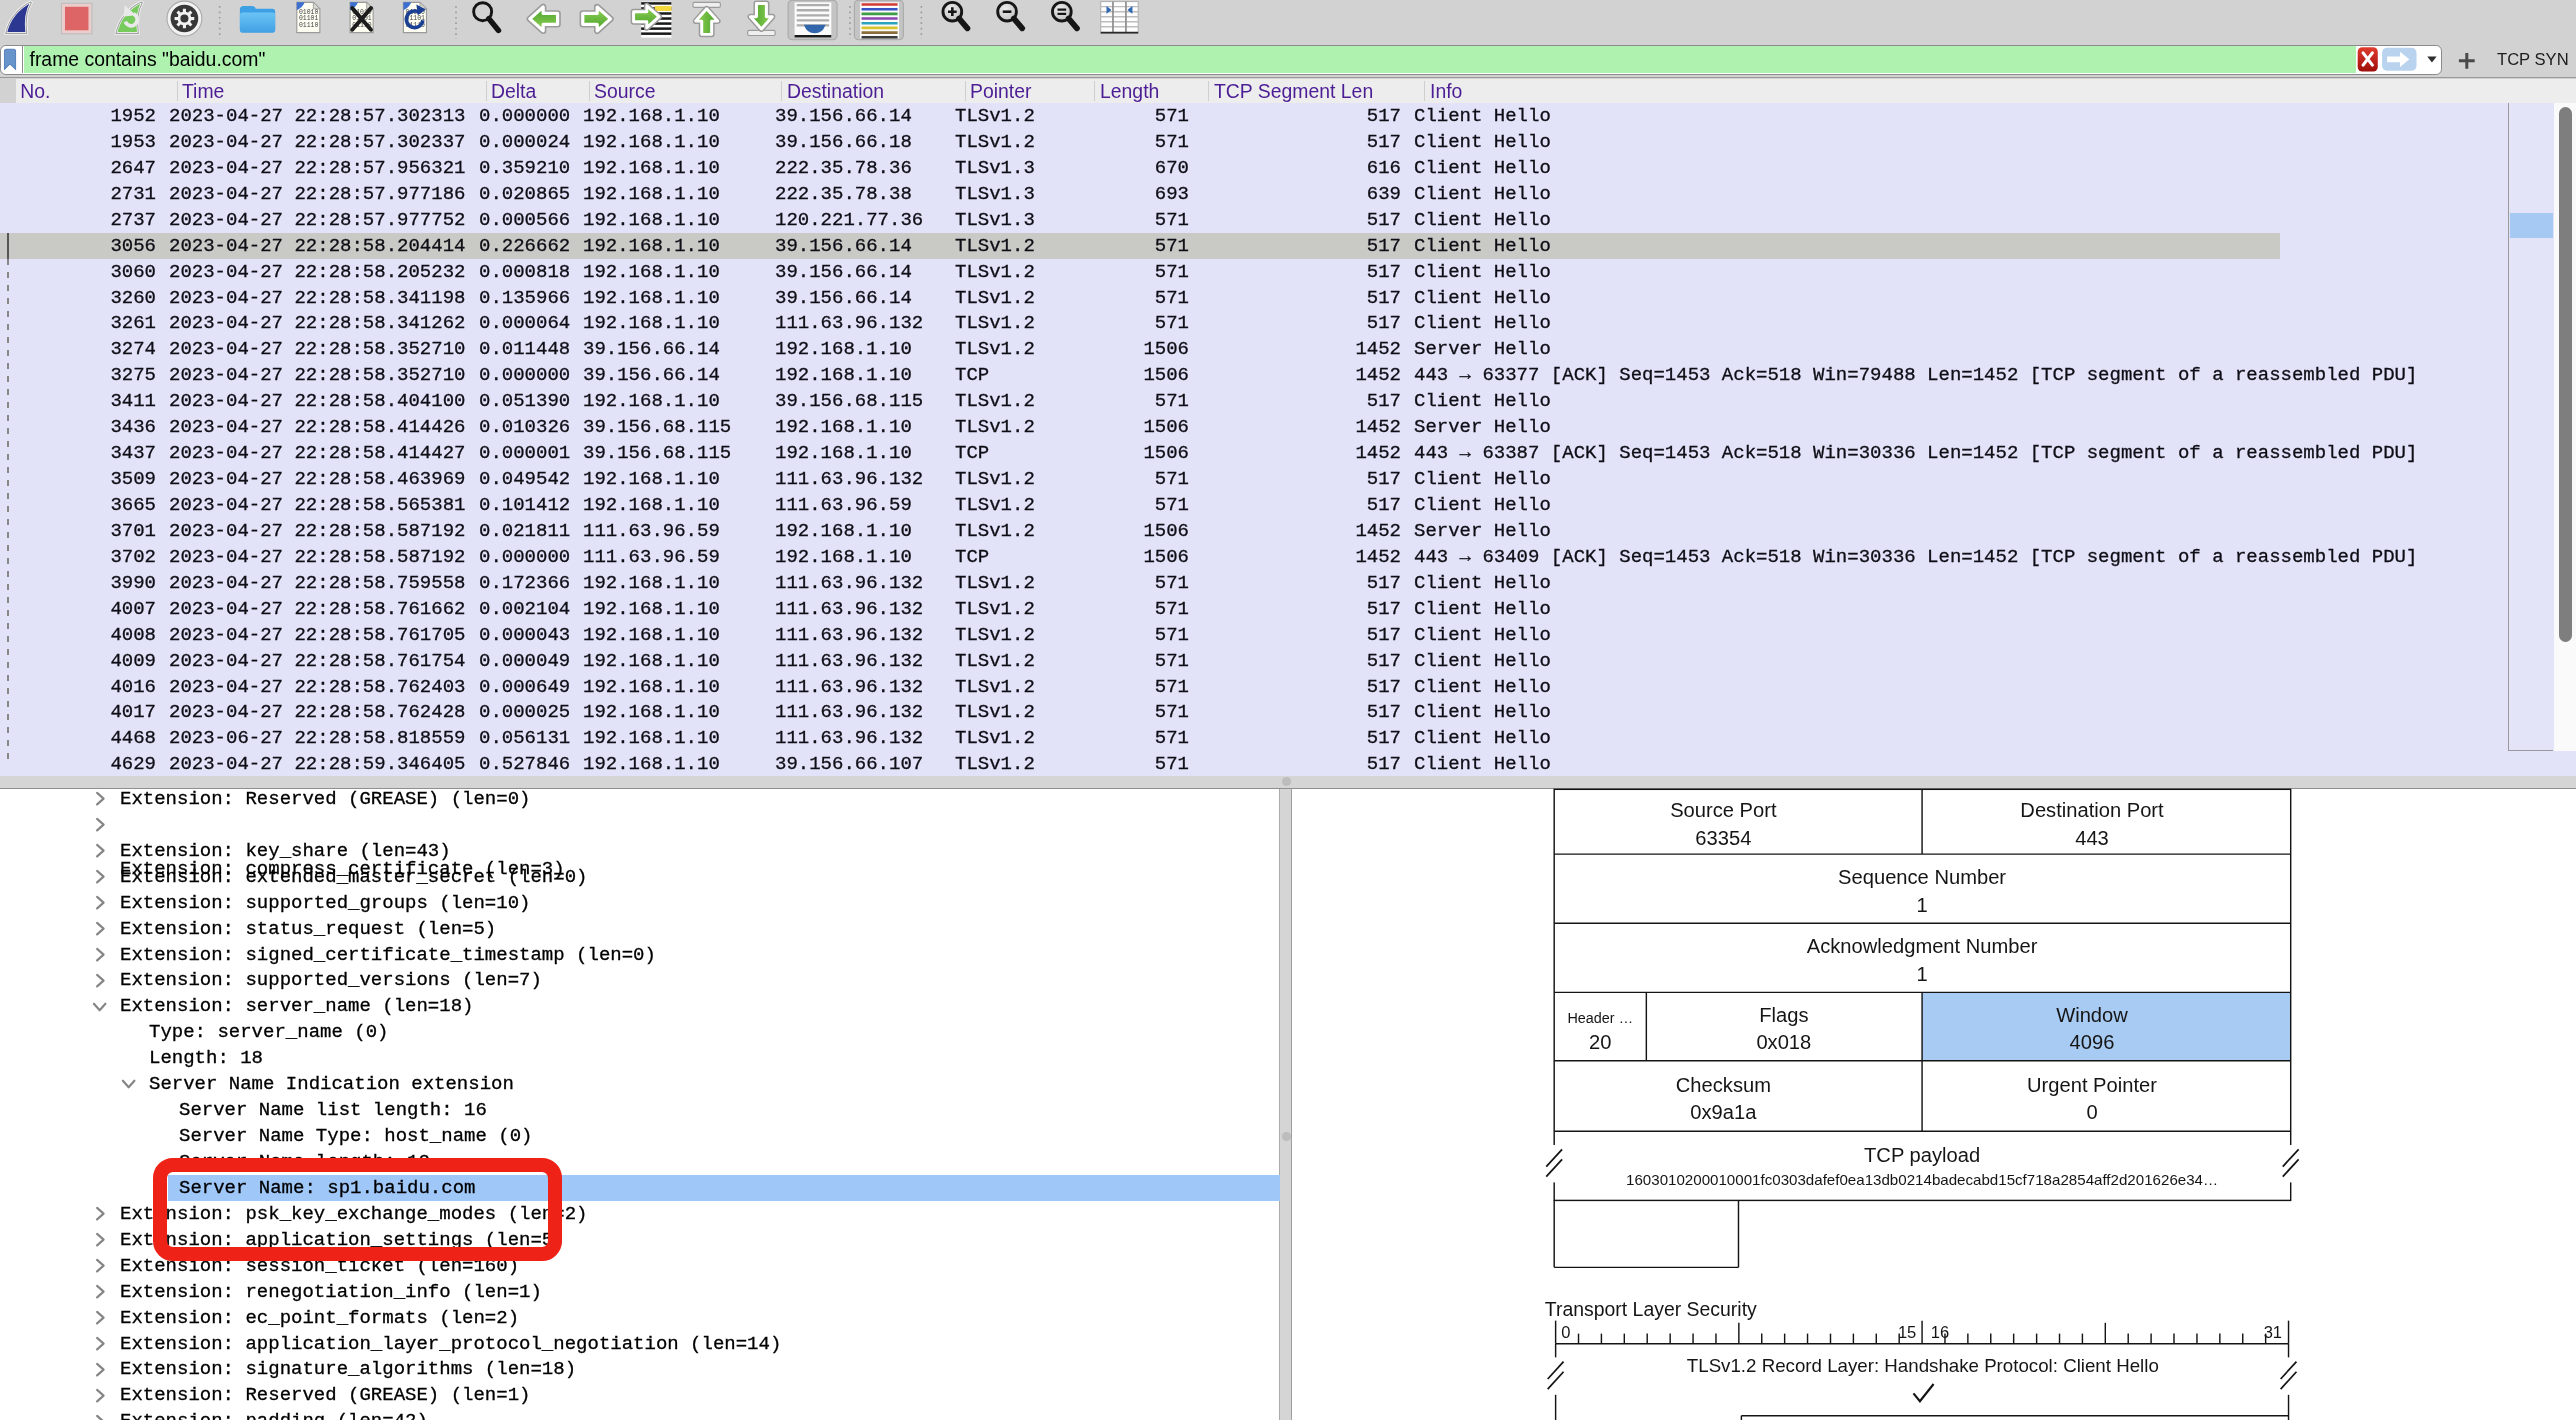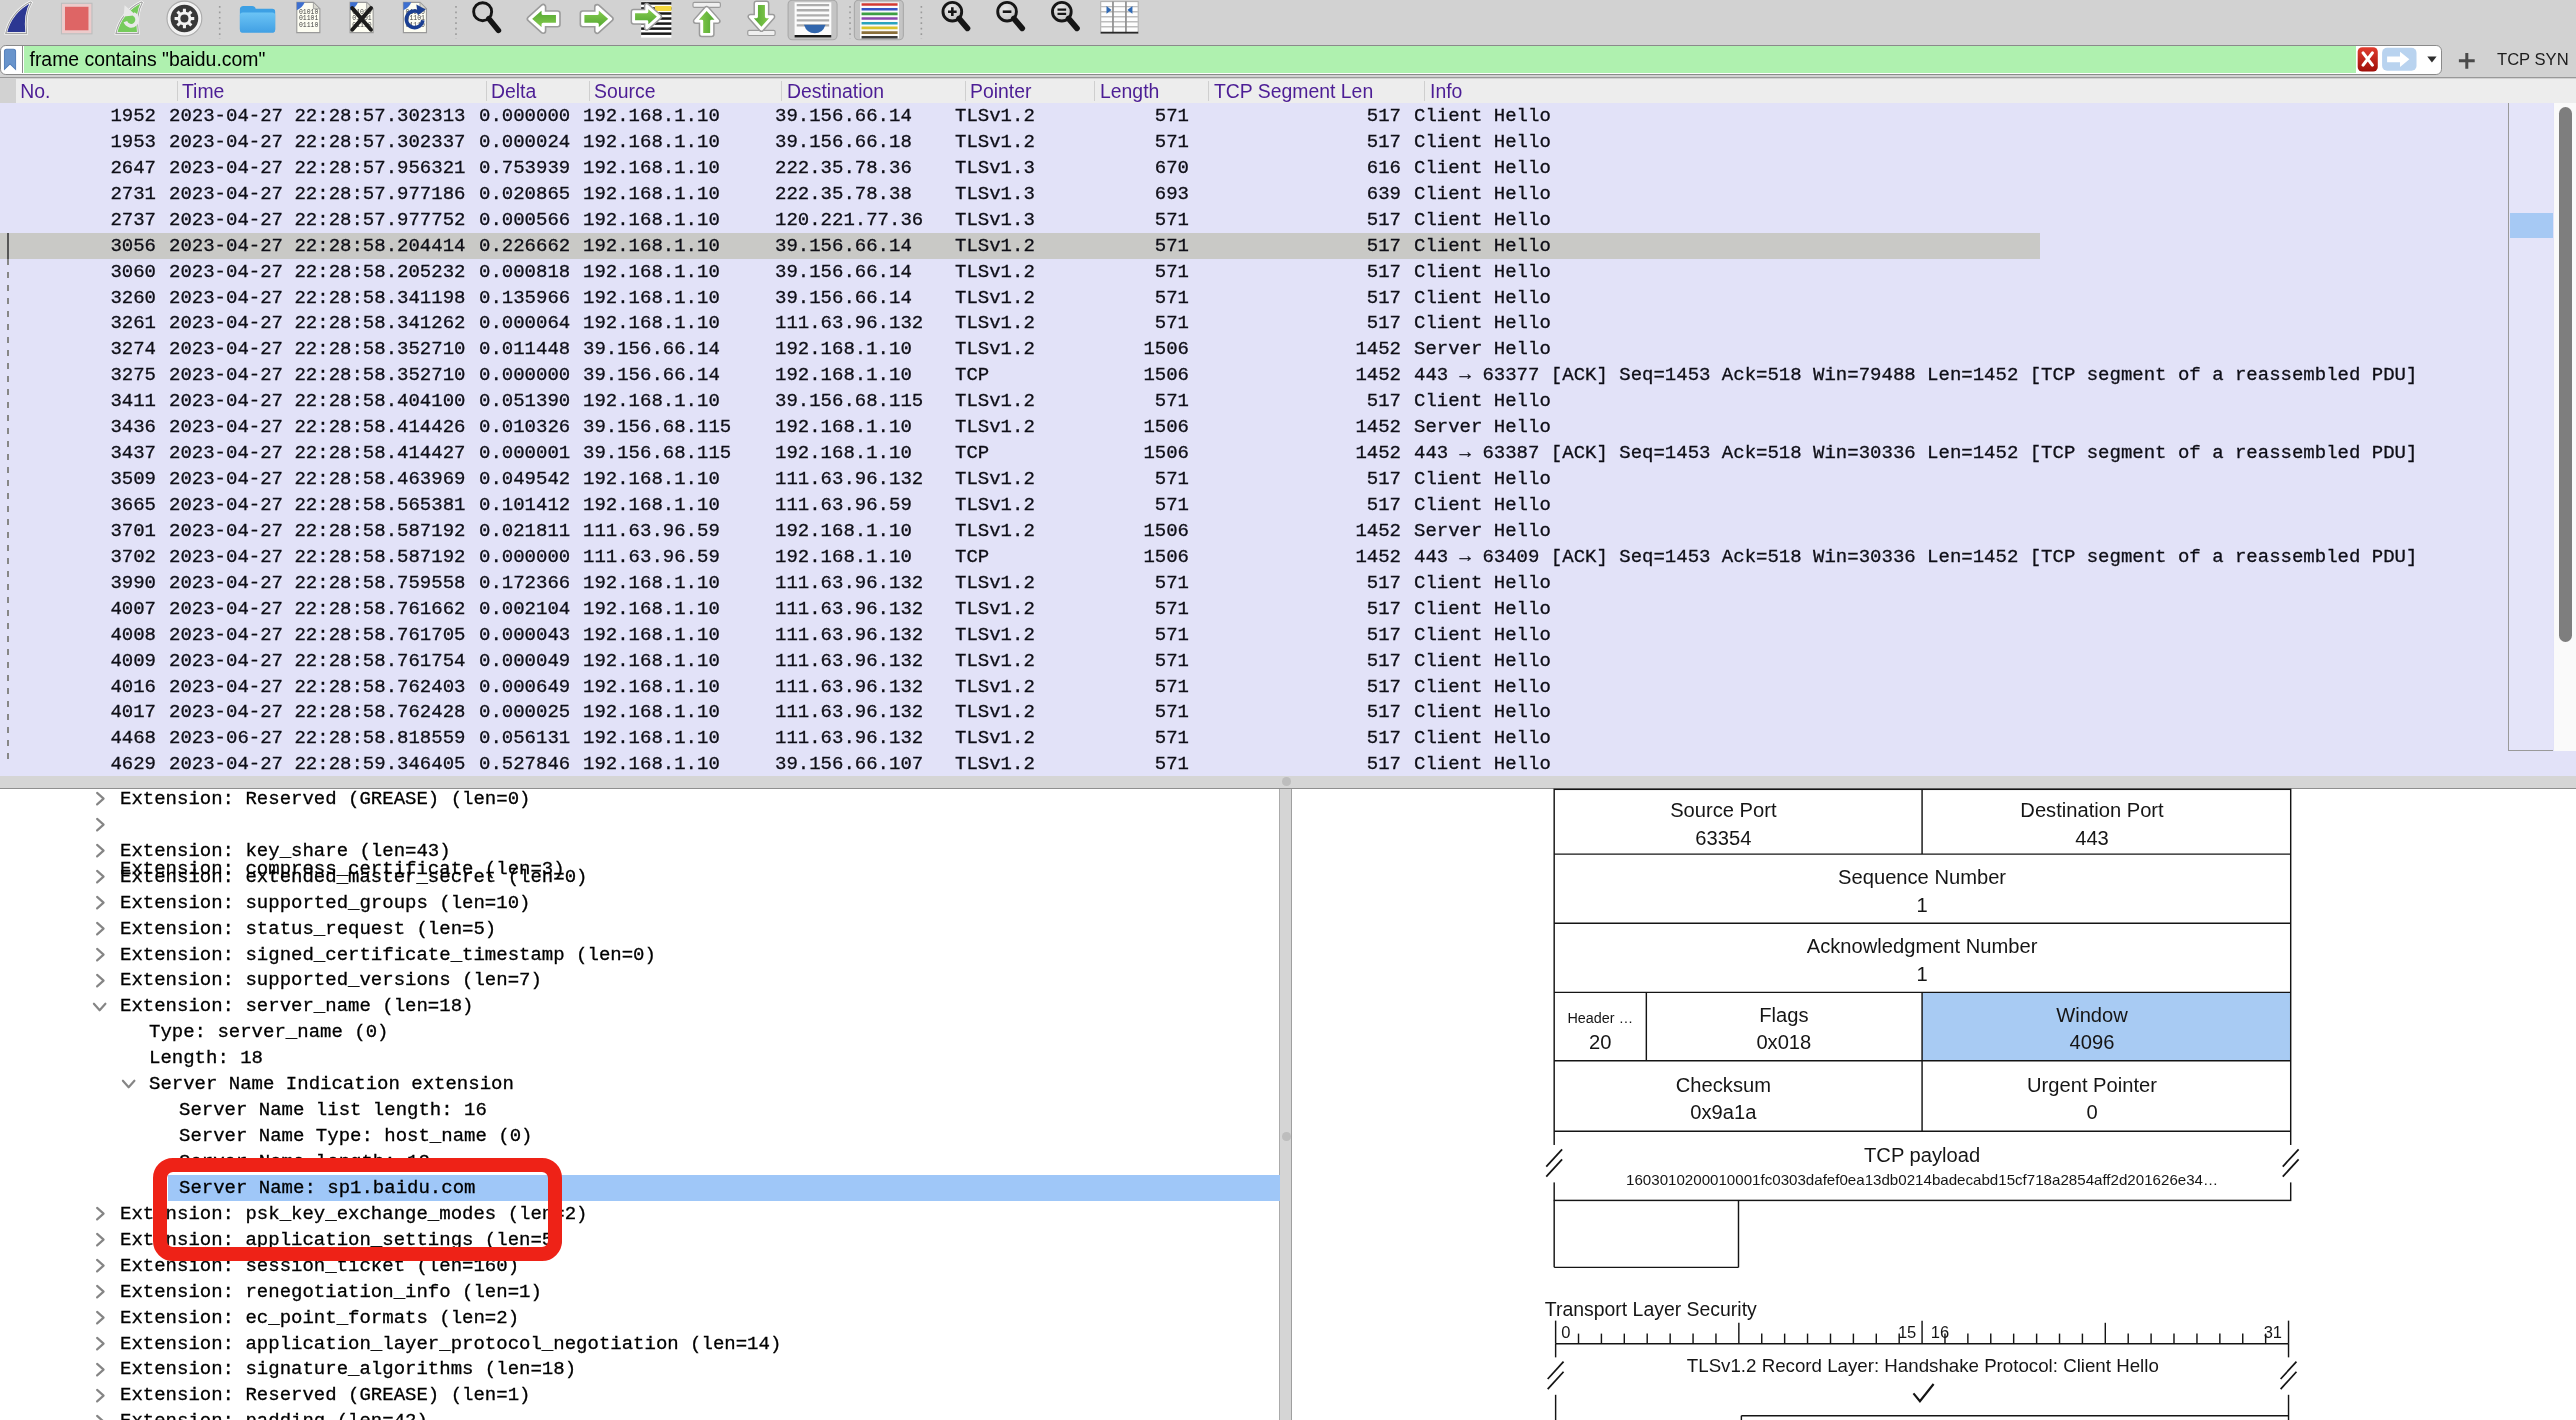--- a/index.html
+++ b/index.html
@@ -287,24 +287,24 @@
 <i style="left:1078px"></i>
       <span style="left:1084px">Length</span>
 <i style="left:1192px"></i>
       <span style="left:1198px">TCP Segment Len</span>
 <i style="left:1408px"></i>
       <span style="left:1414px">Info</span>
 </div>
 <div id="plist"></div>
 <div class="row" style="top:103px;width:2508px"><span class="c0">1952</span><span class="c1">2023-04-27 22:28:57.302313</span><span class="c2">0.000000</span><span class="c3">192.168.1.10</span><span class="c4">39.156.66.14</span><span class="c5">TLSv1.2</span><span class="c6">571</span><span class="c7">517</span><span class="c8">Client Hello</span></div>
 <div class="row" style="top:129px;width:2508px"><span class="c0">1953</span><span class="c1">2023-04-27 22:28:57.302337</span><span class="c2">0.000024</span><span class="c3">192.168.1.10</span><span class="c4">39.156.66.18</span><span class="c5">TLSv1.2</span><span class="c6">571</span><span class="c7">517</span><span class="c8">Client Hello</span></div>
-<div class="row" style="top:155px;width:2508px"><span class="c0">2647</span><span class="c1">2023-04-27 22:28:57.956321</span><span class="c2">0.753939</span><span class="c3">192.168.1.10</span><span class="c4">222.35.78.36</span><span class="c5">TLSv1.3</span><span class="c6">670</span><span class="c7">616</span><span class="c8">Client Hello</span></div>
+<div class="row" style="top:155px;width:2508px"><span class="c0">2647</span><span class="c1">2023-04-27 22:28:57.956321</span><span class="c2">0.359210</span><span class="c3">192.168.1.10</span><span class="c4">222.35.78.36</span><span class="c5">TLSv1.3</span><span class="c6">670</span><span class="c7">616</span><span class="c8">Client Hello</span></div>
 <div class="row" style="top:181px;width:2508px"><span class="c0">2731</span><span class="c1">2023-04-27 22:28:57.977186</span><span class="c2">0.020865</span><span class="c3">192.168.1.10</span><span class="c4">222.35.78.38</span><span class="c5">TLSv1.3</span><span class="c6">693</span><span class="c7">639</span><span class="c8">Client Hello</span></div>
 <div class="row" style="top:207px;width:2508px"><span class="c0">2737</span><span class="c1">2023-04-27 22:28:57.977752</span><span class="c2">0.000566</span><span class="c3">192.168.1.10</span><span class="c4">120.221.77.36</span><span class="c5">TLSv1.3</span><span class="c6">571</span><span class="c7">517</span><span class="c8">Client Hello</span></div>
-<div class="row sel" style="top:233px;width:2040px"><span class="c0">3056</span><span class="c1">2023-04-27 22:28:58.204414</span><span class="c2">0.226662</span><span class="c3">192.168.1.10</span><span class="c4">39.156.66.14</span><span class="c5">TLSv1.2</span><span class="c6">571</span><span class="c7">517</span><span class="c8">Client Hello</span></div>
+<div class="row sel" style="top:233px;width:2280px"><span class="c0">3056</span><span class="c1">2023-04-27 22:28:58.204414</span><span class="c2">0.226662</span><span class="c3">192.168.1.10</span><span class="c4">39.156.66.14</span><span class="c5">TLSv1.2</span><span class="c6">571</span><span class="c7">517</span><span class="c8">Client Hello</span></div>
 <div class="row" style="top:259px;width:2508px"><span class="c0">3060</span><span class="c1">2023-04-27 22:28:58.205232</span><span class="c2">0.000818</span><span class="c3">192.168.1.10</span><span class="c4">39.156.66.14</span><span class="c5">TLSv1.2</span><span class="c6">571</span><span class="c7">517</span><span class="c8">Client Hello</span></div>
 <div class="row" style="top:285px;width:2508px"><span class="c0">3260</span><span class="c1">2023-04-27 22:28:58.341198</span><span class="c2">0.135966</span><span class="c3">192.168.1.10</span><span class="c4">39.156.66.14</span><span class="c5">TLSv1.2</span><span class="c6">571</span><span class="c7">517</span><span class="c8">Client Hello</span></div>
 <div class="row" style="top:310px;width:2508px"><span class="c0">3261</span><span class="c1">2023-04-27 22:28:58.341262</span><span class="c2">0.000064</span><span class="c3">192.168.1.10</span><span class="c4">111.63.96.132</span><span class="c5">TLSv1.2</span><span class="c6">571</span><span class="c7">517</span><span class="c8">Client Hello</span></div>
 <div class="row" style="top:336px;width:2508px"><span class="c0">3274</span><span class="c1">2023-04-27 22:28:58.352710</span><span class="c2">0.011448</span><span class="c3">39.156.66.14</span><span class="c4">192.168.1.10</span><span class="c5">TLSv1.2</span><span class="c6">1506</span><span class="c7">1452</span><span class="c8">Server Hello</span></div>
 <div class="row" style="top:362px;width:2508px"><span class="c0">3275</span><span class="c1">2023-04-27 22:28:58.352710</span><span class="c2">0.000000</span><span class="c3">39.156.66.14</span><span class="c4">192.168.1.10</span><span class="c5">TCP</span><span class="c6">1506</span><span class="c7">1452</span><span class="c8">443 → 63377 [ACK] Seq=1453 Ack=518 Win=79488 Len=1452 [TCP segment of a reassembled PDU]</span></div>
 <div class="row" style="top:388px;width:2508px"><span class="c0">3411</span><span class="c1">2023-04-27 22:28:58.404100</span><span class="c2">0.051390</span><span class="c3">192.168.1.10</span><span class="c4">39.156.68.115</span><span class="c5">TLSv1.2</span><span class="c6">571</span><span class="c7">517</span><span class="c8">Client Hello</span></div>
 <div class="row" style="top:414px;width:2508px"><span class="c0">3436</span><span class="c1">2023-04-27 22:28:58.414426</span><span class="c2">0.010326</span><span class="c3">39.156.68.115</span><span class="c4">192.168.1.10</span><span class="c5">TLSv1.2</span><span class="c6">1506</span><span class="c7">1452</span><span class="c8">Server Hello</span></div>
 <div class="row" style="top:440px;width:2508px"><span class="c0">3437</span><span class="c1">2023-04-27 22:28:58.414427</span><span class="c2">0.000001</span><span class="c3">39.156.68.115</span><span class="c4">192.168.1.10</span><span class="c5">TCP</span><span class="c6">1506</span><span class="c7">1452</span><span class="c8">443 → 63387 [ACK] Seq=1453 Ack=518 Win=30336 Len=1452 [TCP segment of a reassembled PDU]</span></div>
 <div class="row" style="top:466px;width:2508px"><span class="c0">3509</span><span class="c1">2023-04-27 22:28:58.463969</span><span class="c2">0.049542</span><span class="c3">192.168.1.10</span><span class="c4">111.63.96.132</span><span class="c5">TLSv1.2</span><span class="c6">571</span><span class="c7">517</span><span class="c8">Client Hello</span></div>
 <div class="row" style="top:492px;width:2508px"><span class="c0">3665</span><span class="c1">2023-04-27 22:28:58.565381</span><span class="c2">0.101412</span><span class="c3">192.168.1.10</span><span class="c4">111.63.96.59</span><span class="c5">TLSv1.2</span><span class="c6">571</span><span class="c7">517</span><span class="c8">Client Hello</span></div>

